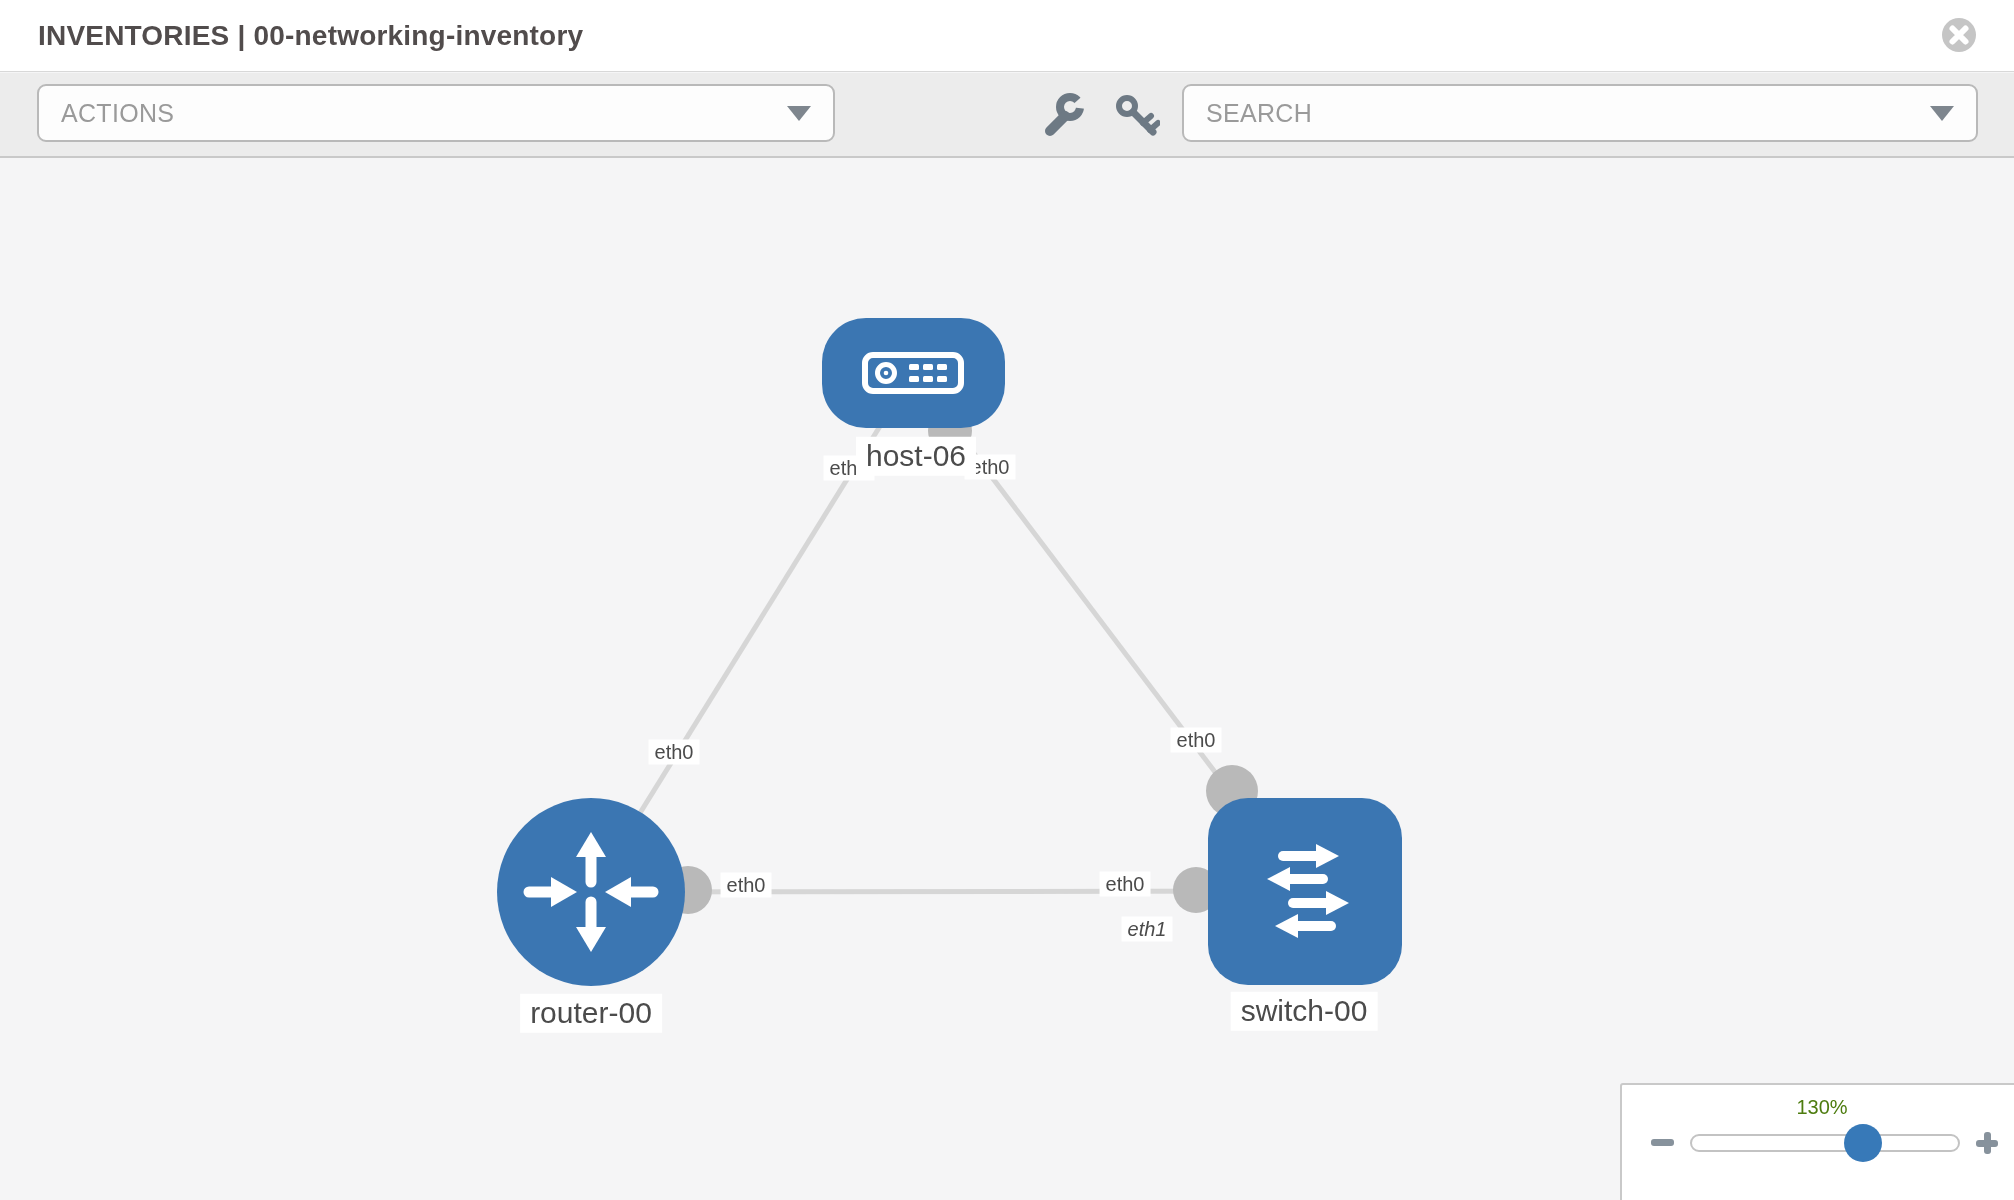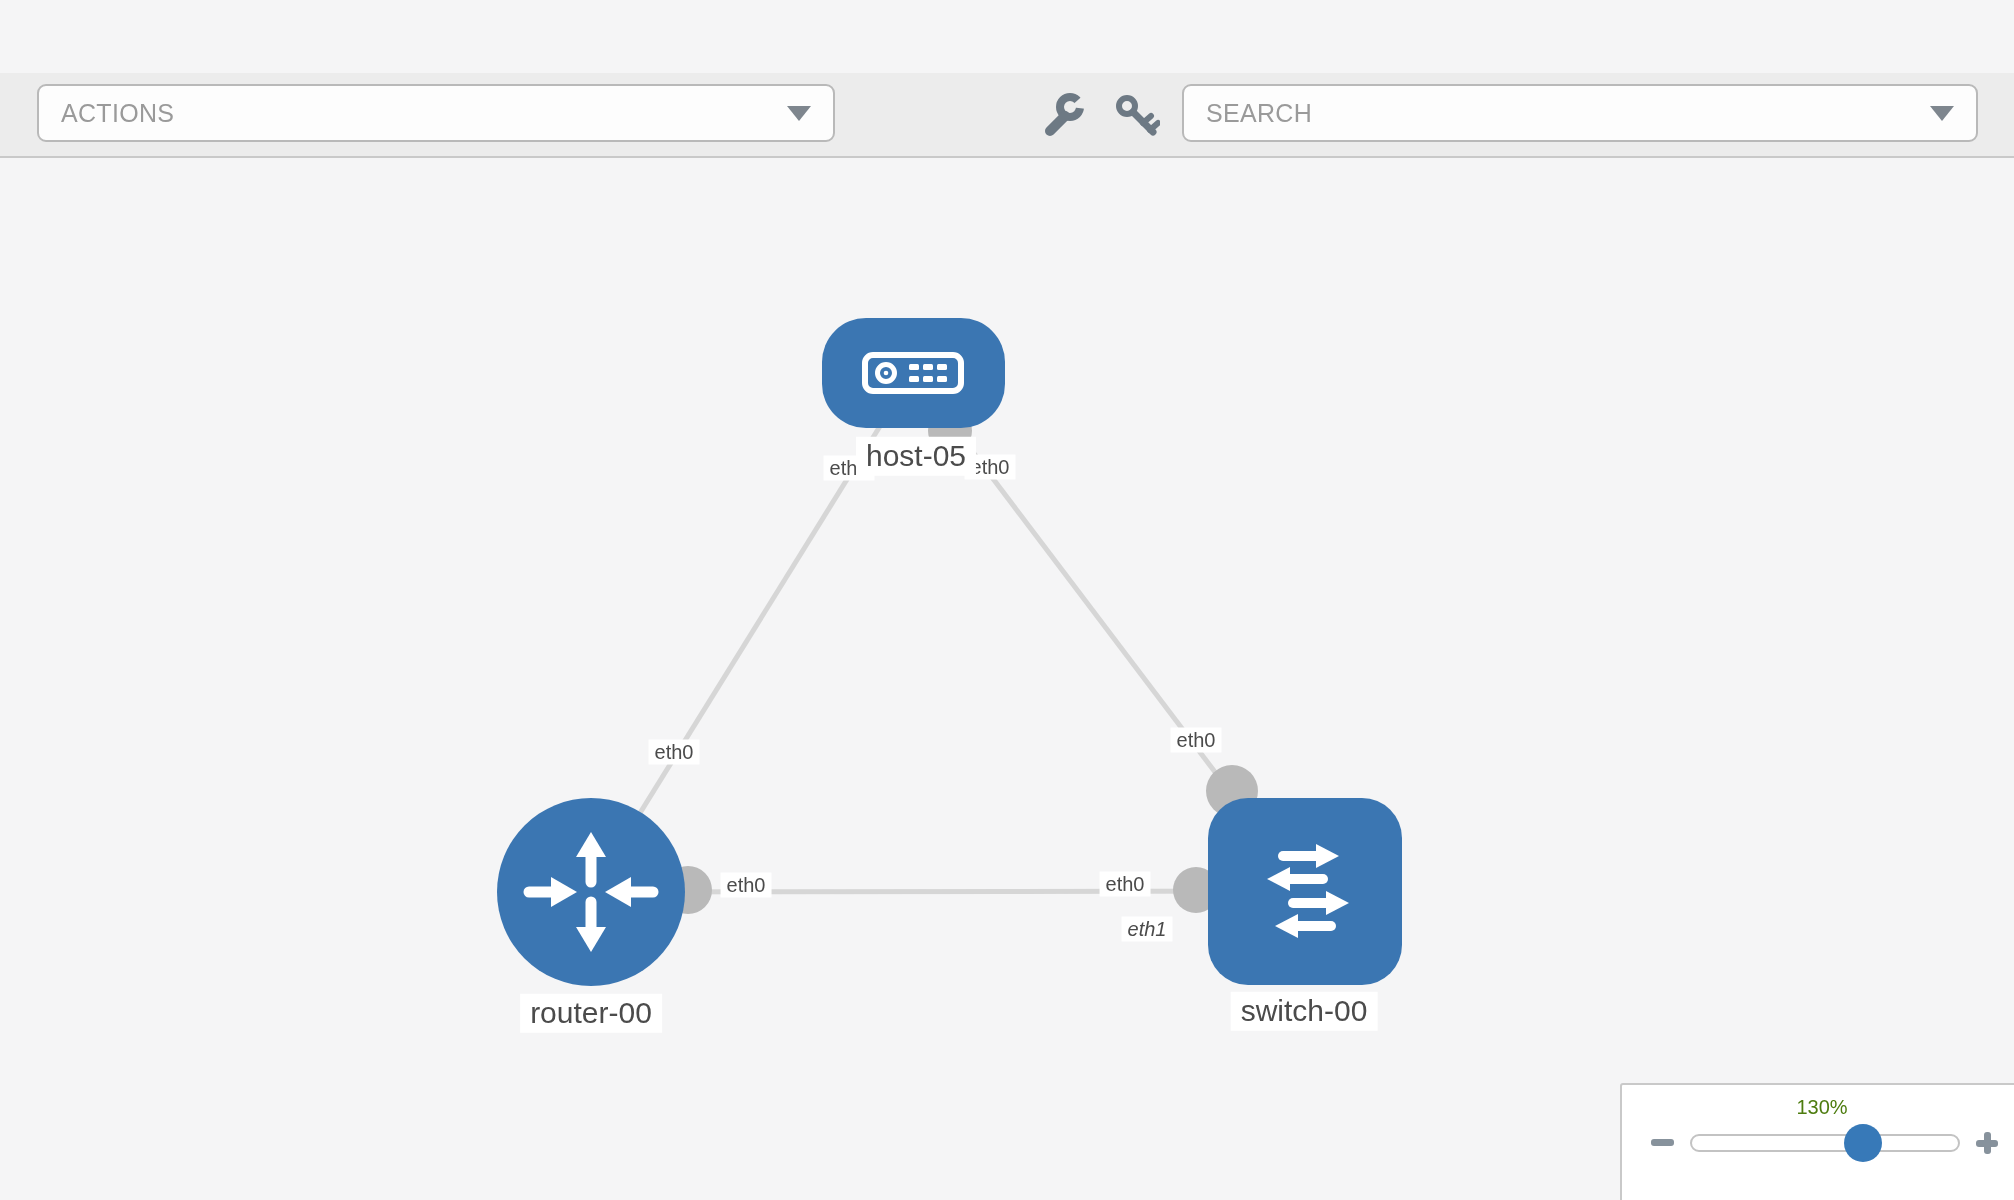--- a/index.html
+++ b/index.html
@@ -35,20 +35,29 @@
   .zoom-minus{position:absolute;left:1651px;top:1139px;width:23px;height:7px;border-radius:3px;background:#87929c;cursor:pointer;}
   .zoom-plus{position:absolute;left:1976px;top:1132px;width:22px;height:22px;cursor:pointer;}
   .zoom-plus::before{content:"";position:absolute;left:0;top:8px;width:22px;height:7px;border-radius:3px;background:#87929c;}
   .zoom-plus::after{content:"";position:absolute;left:8px;top:0;width:7px;height:22px;border-radius:3px;background:#87929c;}
 </style>
 </head>
 <body>
 
 <div class="app">
 
+  <div class="header">
+    <div class="title">INVENTORIES | 00-networking-inventory</div>
+    <div class="close-btn">
+      <svg width="36" height="36" viewBox="0 0 36 36">
+        <circle cx="18" cy="18" r="17" fill="#c5c5c5"></circle>
+        <path d="M11.5 11.5 L24.5 24.5 M24.5 11.5 L11.5 24.5" stroke="#ffffff" stroke-width="6" stroke-linecap="round"></path>
+      </svg>
+    </div>
+  </div>
 
   <div class="toolbar">
     <div class="select select-actions">
       <span>ACTIONS</span>
       <span class="caret"></span>
     </div>
     <div class="select select-search">
       <span>SEARCH</span>
       <span class="caret"></span>
     </div>
@@ -124,21 +133,21 @@
   </svg>
 
   <div class="chip iface" style="left:849px;top:468px;">eth0</div>
   <div class="chip iface" style="left:990px;top:467px;">eth0</div>
   <div class="chip iface" style="left:674px;top:752px;">eth0</div>
   <div class="chip iface" style="left:1196px;top:740px;">eth0</div>
   <div class="chip iface" style="left:746px;top:885px;">eth0</div>
   <div class="chip iface" style="left:1125px;top:884px;">eth0</div>
   <div class="chip iface" style="left:1147px;top:929px;font-style:italic;">eth1</div>
 
-  <div class="chip name" style="left:916px;top:456px;">host-05</div>
+  <div class="chip name" style="left:916px;top:456px;">host-06</div>
   <div class="chip name" style="left:591px;top:1013px;">router-00</div>
   <div class="chip name" style="left:1304px;top:1011px;">switch-00</div>
 
   <div class="zoom-panel"></div>
   <div class="zoom-level">130%</div>
   <div class="zoom-minus"></div>
   <div class="zoom-track"></div>
   <div class="zoom-thumb"></div>
   <div class="zoom-plus"></div>
 

